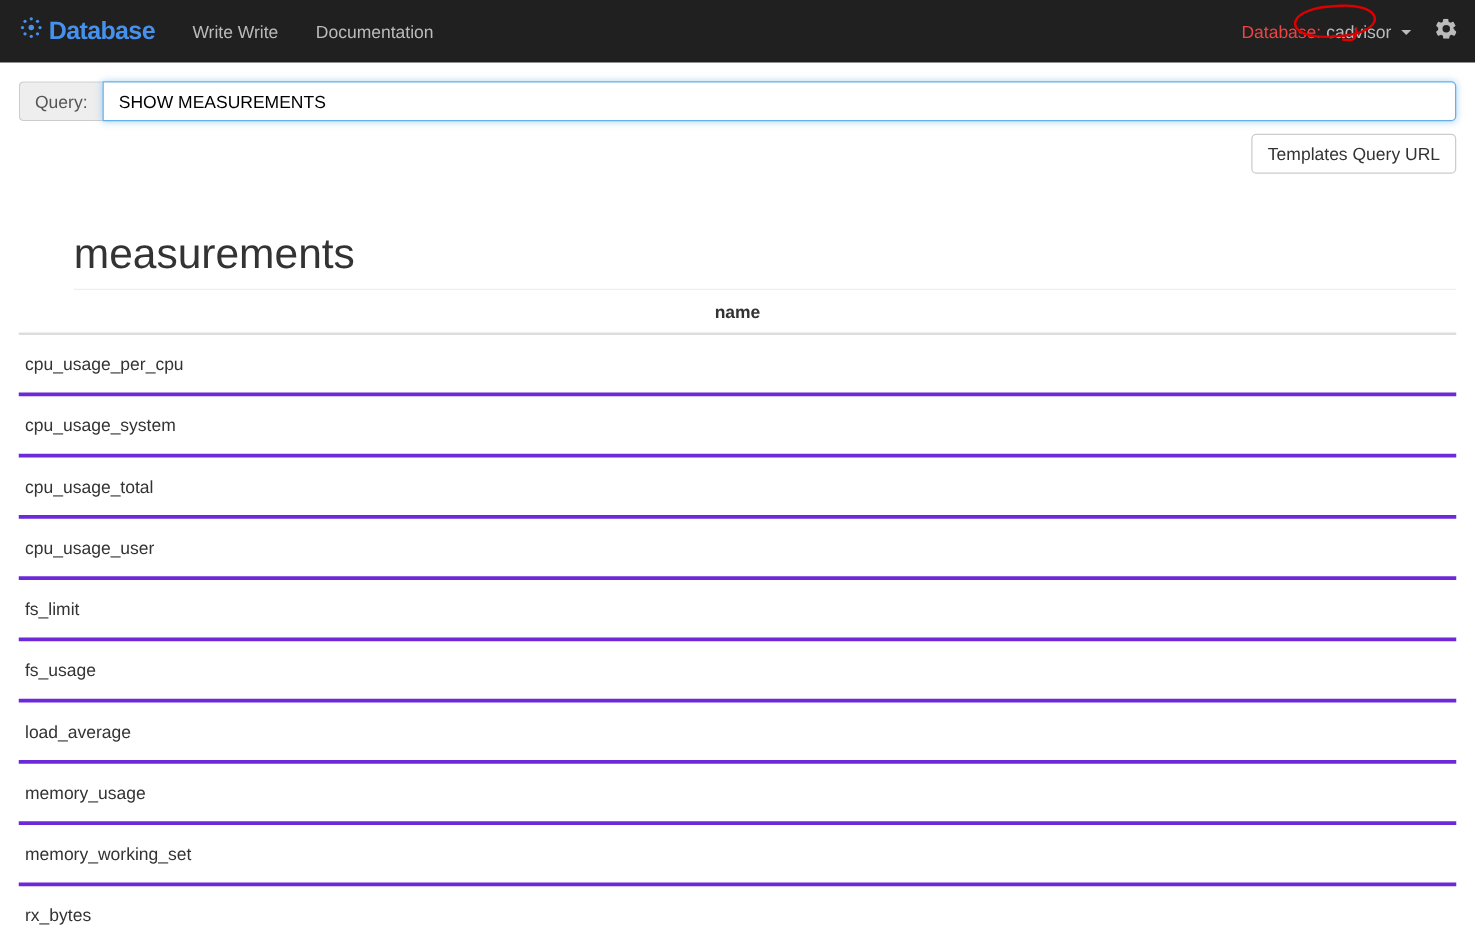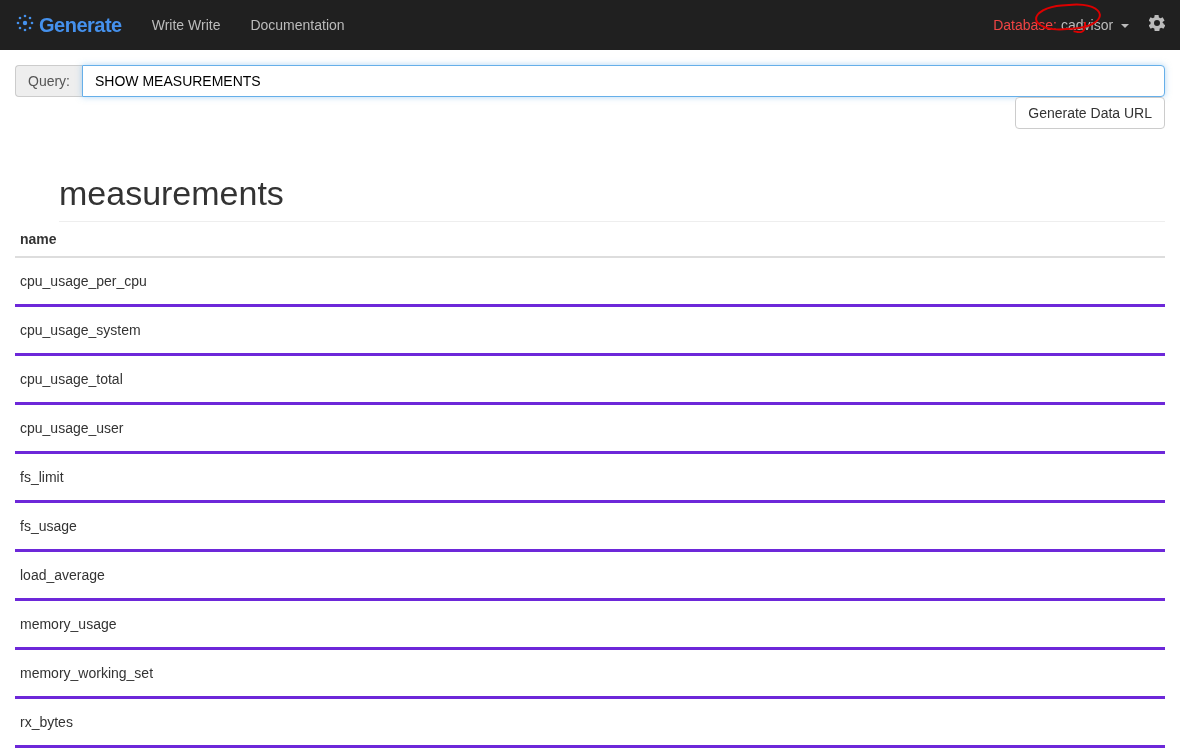--- a/index.html
+++ b/index.html
@@ -92,20 +92,21 @@
       border-radius: 0 0 6px 0;
       bottom: -6px;
       right: 14px;
       transform: rotate(10deg);
     }
     .content {
       padding: 15px;
     }
     .query-row {
       display: flex;
+      margin-bottom: 10px;
     }
     .query-label {
       background: #eee;
       border: 1px solid #ccc;
       border-right: none;
       color: #555;
       padding: 7px 12px;
       border-radius: 4px 0 0 4px;
     }
     .query-input {
@@ -141,21 +142,21 @@
       border-bottom: 1px solid #eee;
       padding-bottom: 8px;
       margin-bottom: 0;
       margin-left: 44px;
     }
     .table {
       width: 100%;
       border-collapse: collapse;
     }
     .table th {
-      text-align: left;
+      text-align: center;
       font-weight: bold;
       padding: 9px 5px;
       border-bottom: 2px solid #ddd;
     }
     .table td {
       padding: 15px 5px;
       border-bottom: 3px solid #6d28d9;
     }
   </style>
 </head>
@@ -171,21 +172,21 @@
           <circle cx="10" cy="17" r="1.3"></circle>
           <circle cx="3" cy="10" r="1.3"></circle>
           <circle cx="17" cy="10" r="1.3"></circle>
           <circle cx="5" cy="5" r="1.3"></circle>
           <circle cx="15" cy="5" r="1.3"></circle>
           <circle cx="5" cy="15" r="1.3"></circle>
           <circle cx="15" cy="15" r="1.3"></circle>
         </g>
       </svg>
     </span>
-    <span class="logo-text">Generate</span>
+    <span class="logo-text">Database</span>
   </div>
   <span class="nav-link">Write Write</span>
   <span class="nav-link">Documentation</span>
   <span class="nav-spacer"></span>
   <span class="db-label">Database:</span>
   <span class="db-name">
     <span>cadvisor</span>
     <span class="caret"></span>
   </span>
   <span class="gear">
@@ -195,21 +196,21 @@
   </span>
 </div>
 <div class="hand-circle"></div>
 
 <div class="content">
   <div class="query-row">
     <span class="query-label">Query:</span>
     <input class="query-input" type="text" value="SHOW MEASUREMENTS" style="">
   </div>
   <div class="button-row">
-    <button class="btn">Generate Data URL</button>
+    <button class="btn">Templates Query URL</button>
   </div>
 
   <div class="results">
     <h2 class="results-title">measurements</h2>
     <table class="table">
       <thead>
         <tr>
           <th>name</th>
         </tr>
       </thead>

